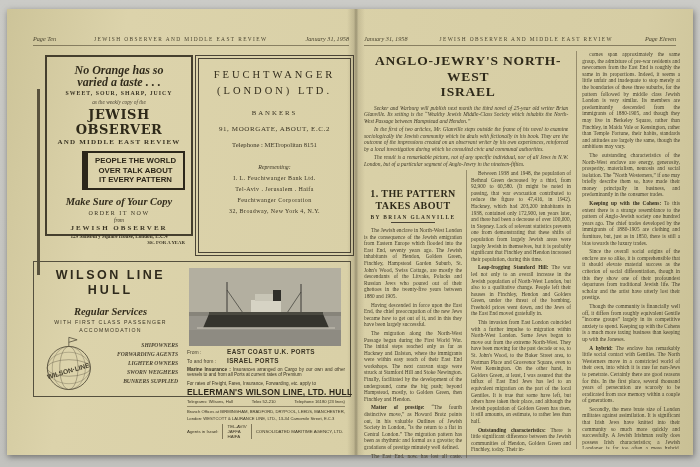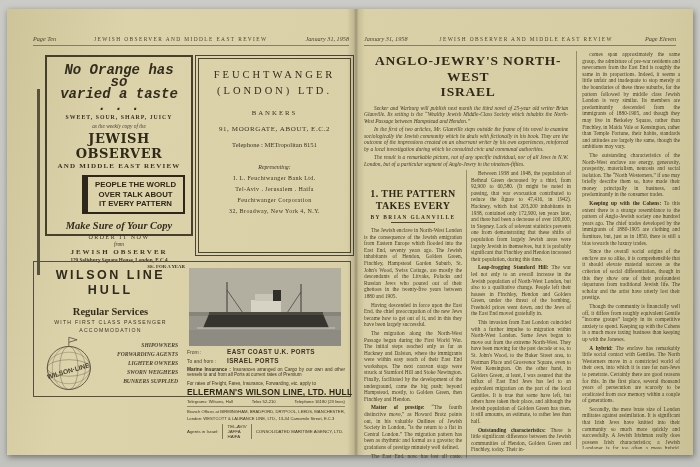--- a/index.html
+++ b/index.html
@@ -16,21 +16,21 @@
   .pagehead{position:absolute;display:flex;justify-content:space-between;align-items:baseline;
             font-size:6.2px;color:#4a4430;border-bottom:1px solid rgba(70,60,40,.55);padding-bottom:3px;}
   .lp .pagehead{left:26px;top:26px;width:316px;}
   .rp .pagehead{left:6px;top:26px;width:312px;}
   .ph-ital{font-style:italic;}
   .ph-pub{letter-spacing:1.4px;font-size:5.4px;}
   
   .spine-bar{position:absolute;left:30px;top:80px;width:3px;height:186px;background:#433d2c;opacity:.85;}
   .orange-ad{position:absolute;left:38px;top:46px;width:148px;height:181px;border:2px solid #453f2e;
              box-sizing:border-box;padding:7px 6px 4px;text-align:center;}
-  .oa-headline{font-style:italic;font-weight:bold;font-size:14px;line-height:12px;color:#332d1d;font-family:Liberation Mono, monospace;}
+  .oa-headline{font-style:italic;font-weight:bold;font-size:12px;line-height:12px;color:#332d1d;}
   .oa-sub{font-size:5.8px;font-weight:bold;letter-spacing:1px;margin-top:2px;}
   .oa-as{font-size:5.4px;font-style:italic;margin-top:3px;color:#4a4332;}
   .oa-brand1{font-size:13px;font-weight:bold;letter-spacing:.5px;margin-top:2px;color:#2e2919;font-family:"DejaVu Serif",serif;}
   .oa-brand2{font-size:7px;font-weight:bold;letter-spacing:1.2px;margin-top:1px;}
   .oa-box{margin:5px 0 0 auto;width:78%;border:2px solid #2c271a;border-left:6px solid #2c271a;
           padding:3px 3px;font-family:"Liberation Sans",sans-serif;font-weight:bold;font-size:7.8px;line-height:9.5px;
           text-align:center;color:#2c271a;box-sizing:border-box;}
   .oa-cta{font-style:italic;font-weight:bold;font-size:10.5px;margin-top:6px;color:#332d1d;}
   .oa-order{font-size:6px;letter-spacing:1.5px;margin-top:3px;}
   .oa-from{font-size:5.4px;font-style:italic;margin-top:1px;}
@@ -44,21 +44,21 @@
   .fa-address{font-size:7px;letter-spacing:.6px;margin-top:9px;}
   .fa-phone{font-size:6.6px;margin-top:8px;}
   .fa-rep{font-size:5.8px;font-style:italic;margin-top:16px;}
   .fa-line{font-size:6px;margin-top:5px;letter-spacing:.4px;}
   
   .wilson-ad{position:absolute;left:26px;top:252px;width:318px;height:136px;border:1px solid #55503e;
              box-sizing:border-box;padding:6px 5px 4px;display:flex;}
   .w-left{width:146px;display:flex;flex-direction:column;align-items:center;}
   .w-name{font-family:"Liberation Sans",sans-serif;font-weight:bold;font-size:12.5px;letter-spacing:2.5px;color:#2f2a1c;}
   .w-hull{font-family:Liberation Sans, sans-serif;font-weight:bold;font-size:12.5px;letter-spacing:3px;color:#2f2a1c;margin-top:1px;}
-  .w-reg{font-weight:bold;font-size:10.5px;margin-top:4px;color:#332d1d;}
+  .w-reg{font-style:italic;font-weight:bold;font-size:10.5px;margin-top:4px;color:#332d1d;}
   .w-sub{font-size:5.2px;letter-spacing:1.2px;margin-top:2px;font-family:"Liberation Sans",sans-serif;}
   .w-bottom{display:flex;width:100%;margin-top:auto;align-items:center;}
   .w-caps{flex:1;text-align:right;font-style:italic;font-weight:bold;font-size:5.6px;line-height:9px;color:#4a4332;padding-right:4px;}
   .w-right{width:158px;margin-left:5px;font-family:"Liberation Sans",sans-serif;color:#3a3424;}
   .w-photo{display:block;}
   .w-row{display:flex;align-items:baseline;margin-top:2px;}
   .w-rowlab{font-size:5px;width:40px;color:#4a4332;}
   .w-rowval{font-size:6.4px;font-weight:bold;letter-spacing:.4px;}
   .w-ins{font-size:4.6px;line-height:5.4px;margin-top:3px;text-align:justify;}
   .w-ins b{font-size:4.8px;}
@@ -235,21 +235,21 @@
           </div>
           <div class="intro">
             <p>Secker and Warburg will publish next month the third novel of 25-year old writer Brian Glanville. Its setting is the “Wealthy Jewish Middle-Class Society which inhabits the North-West Passage between Hampstead and Hendon.”</p>
             <p>In the first of two articles, Mr. Glanville steps outside the frame of his novel to examine sociologically the Jewish community which he deals with fictionally in his book. They are the outcome of the impressions created on an observant writer by his own experiences, reinforced by a local investigation during which he consulted civic and communal authorities.</p>
             <p>The result is a remarkable picture, not of any specific individual, nor of all Jews in N.W. London, but of a particular segment of Anglo-Jewry in the nineteen-fifties.</p>
           </div>
           <div class="cols2">
             <div class="c1">
               <div class="sec-head">
                 <div>1. THE PATTERN</div>
-                <div>TAKES EVERY</div>
+                <div>TAKES ABOUT</div>
               </div>
               <div class="byline">BY BRIAN GLANVILLE</div>
               <div class="byline-rule"></div>
               <p class="body"><b></b> <span>The Jewish enclave in North-West London is the consequence of the Jewish emigration from Eastern Europe which flooded into the East End, seventy years ago. The Jewish inhabitants of Hendon, Golders Green, Finchley, Hampstead Garden Suburb, St. John's Wood, Swiss Cottage, are mostly the descendants of the Litvaks, Polacks and Russian Jews who poured out of their ghettoes in the twenty-five years between 1880 and 1905.</span></p>
               <p class="body"><b></b> <span>Having descended in force upon the East End, the chief preoccupation of the new Jews became how to get out of it, and in this they have been largely successful.</span></p>
               <p class="body"><b></b> <span>The migration along the North-West Passage began during the First World War. The initial steps reached only as far as Hackney and Dalston, where the immigrants were within easy reach of their East End workshops. The next caravan stage were struck at Stamford Hill and Stoke Newington. Finally, facilitated by the development of the underground, came the big push; beyond Hampstead, mostly, to Golders Green, then Finchley and Hendon.</span></p>
               <p class="body"><b>Matter of prestige:</b> <span>“The fourth distinctive move,” as Howard Brotz points out, in his valuable Outlines of Jewish Society in London, “is the return to a flat in Central London.” The migration pattern has been as rhythmic and formal as a gavotte; the gradations of prestige minutely well defined.</span></p>
               <p class="body"><b></b> <span>The East End, now, has lost all caste. Many Jews living in the North-Western world still have their functions and businesses there, but they descend upon it merely for these functional purposes, dei ex machina.</span></p>
             </div>
             <div class="c2">

